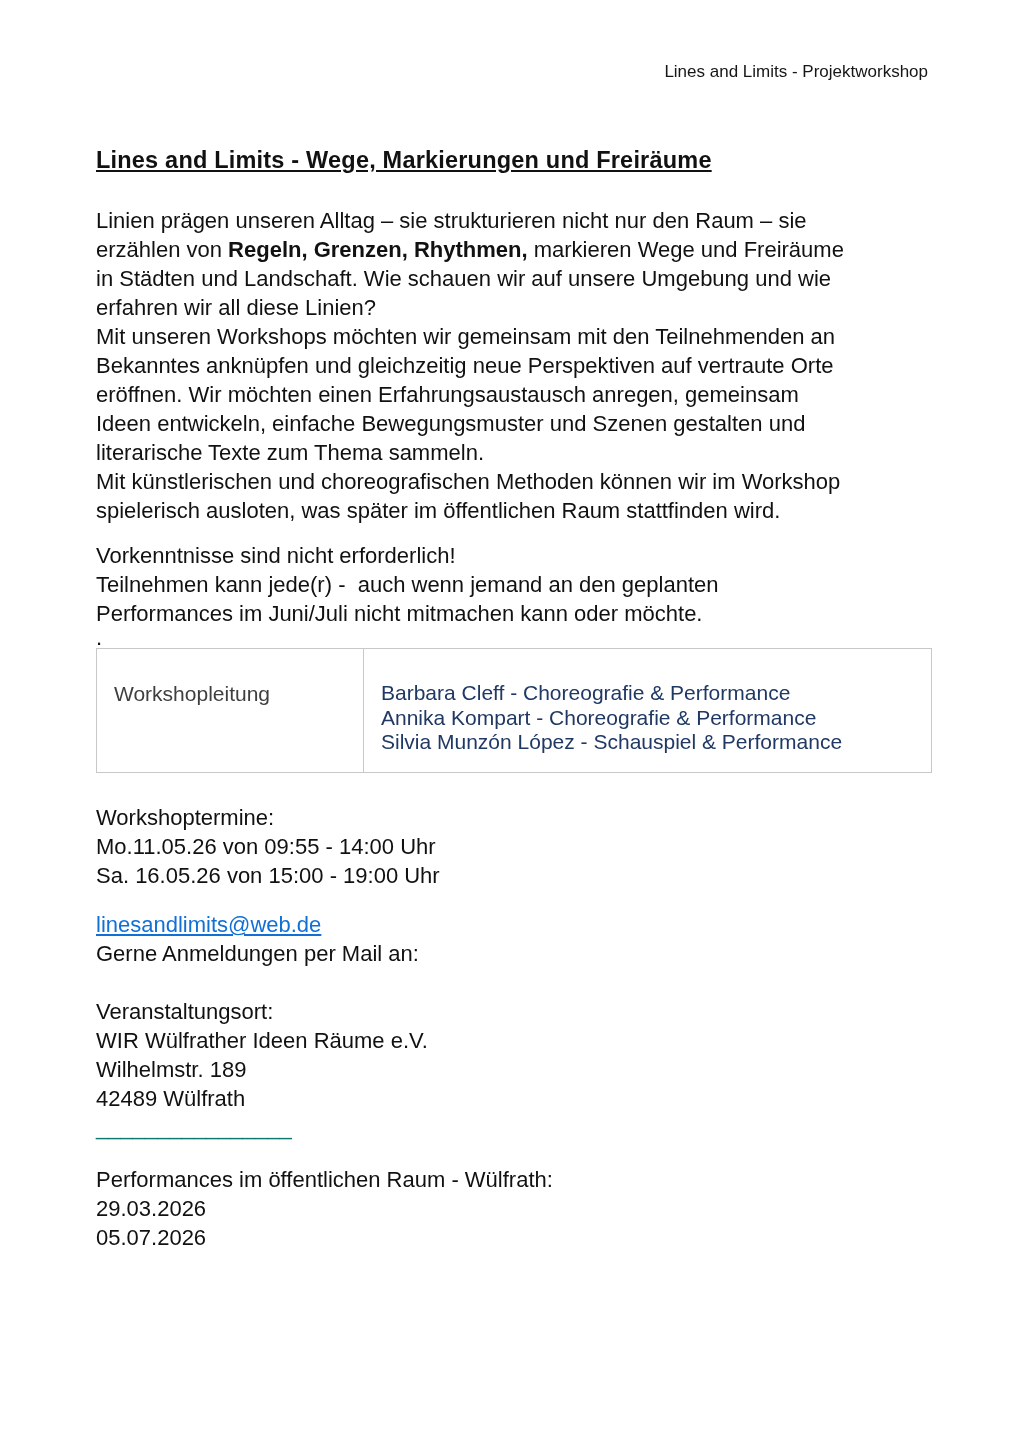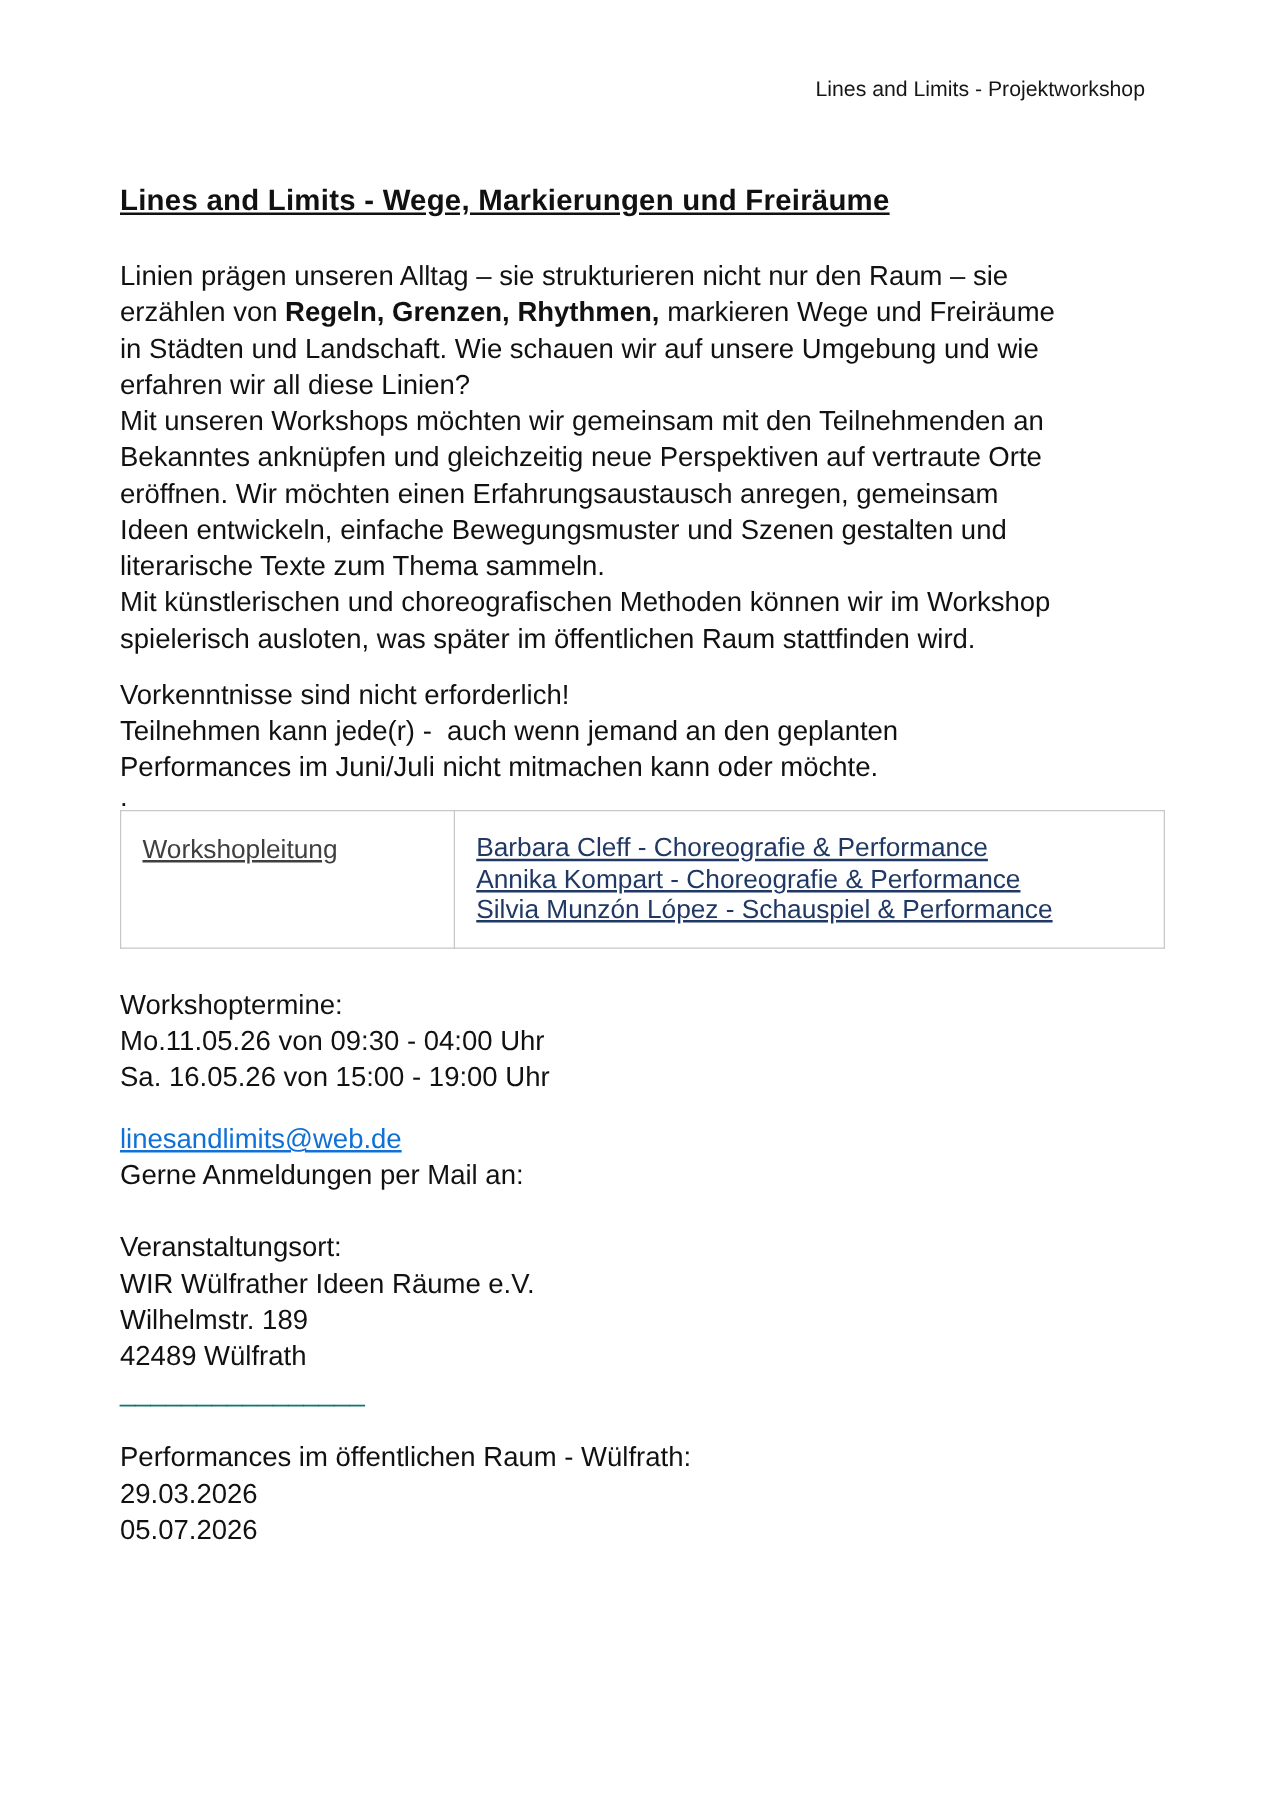--- a/index.html
+++ b/index.html
@@ -5,21 +5,21 @@
   html,body { margin:0; padding:0; background:#ffffff; }
   .page {
     position:relative;
     width:1024px; height:1448px;
     background:#ffffff;
     font-family:"Liberation Sans", sans-serif;
     color:#111111;
     overflow:hidden;
   }
   .header-note {
-    position:absolute; top:61px; right:108px;
+    position:absolute; top:61px; right:96px;
     font-size:17px; line-height:21px; color:#161616;
   }
   .content {
     position:absolute; left:96px; top:146px; width:836px;
   }
   .doc-title {
     font-size:23.5px; font-weight:bold; line-height:29px;
     text-decoration:underline;
     letter-spacing:0.2px;
   }
@@ -34,22 +34,21 @@
   [data-bind-lines] { display:contents; }
   .note-block { margin-top:16px; font-size:22px; line-height:29px; }
   .dot-line { line-height:20px; font-size:22px; }
   .leaders-table {
     width:836px; border-collapse:collapse; table-layout:fixed;
     background:#ffffff;
   }
   .leaders-table td {
     border:1px solid var(--table-border, #c8c8c8);
     vertical-align:top;
-    padding:18px 16px 17px 17px;
-    text-decoration:underline;
+    padding:32px 16px 17px 17px;
   }
   .cell-label {
     width:233px;
     font-size:21px; line-height:25px;
     color:var(--label-text, #3f3f3f);
   }
   .cell-leaders {
     font-size:21px; line-height:24.7px;
     color:var(--leader-text, #1F3864);
   }
@@ -97,21 +96,21 @@
         <td class="cell-label" data-bind="leaders_table.label">Workshopleitung</td>
         <td class="cell-leaders">
           <div data-bind-lines="leaders_table.leaders"><div class="line">Barbara Cleff - Choreografie &amp; Performance</div><div class="line">Annika Kompart - Choreografie &amp; Performance</div><div class="line">Silvia Munzón López - Schauspiel &amp; Performance</div></div>
         </td>
       </tr>
     </tbody>
       </table>
 
     <div class="termine-block">
       <div class="line" data-bind="termine.heading">Workshoptermine:</div>
-      <div data-bind-lines="termine.dates"><div class="line">Mo.11.05.26 von 09:30 - 04:00 Uhr</div><div class="line">Sa. 16.05.26 von 15:00 - 19:00 Uhr</div></div>
+      <div data-bind-lines="termine.dates"><div class="line">Mo.11.05.26 von 09:55 - 14:00 Uhr</div><div class="line">Sa. 16.05.26 von 15:00 - 19:00 Uhr</div></div>
     </div>
 
     <div class="mail-block">
       <div class="line"><a class="email-link" data-bind="registration.email">linesandlimits@web.de</a></div>
       <div class="line" data-bind="registration.line">Gerne Anmeldungen per Mail an:</div>
     </div>
 
     <div class="venue-block">
       <div class="line" data-bind="venue.heading">Veranstaltungsort:</div>
       <div data-bind-lines="venue.lines"><div class="line">WIR Wülfrather Ideen Räume e.V.</div><div class="line">Wilhelmstr. 189</div><div class="line">42489 Wülfrath</div></div>

